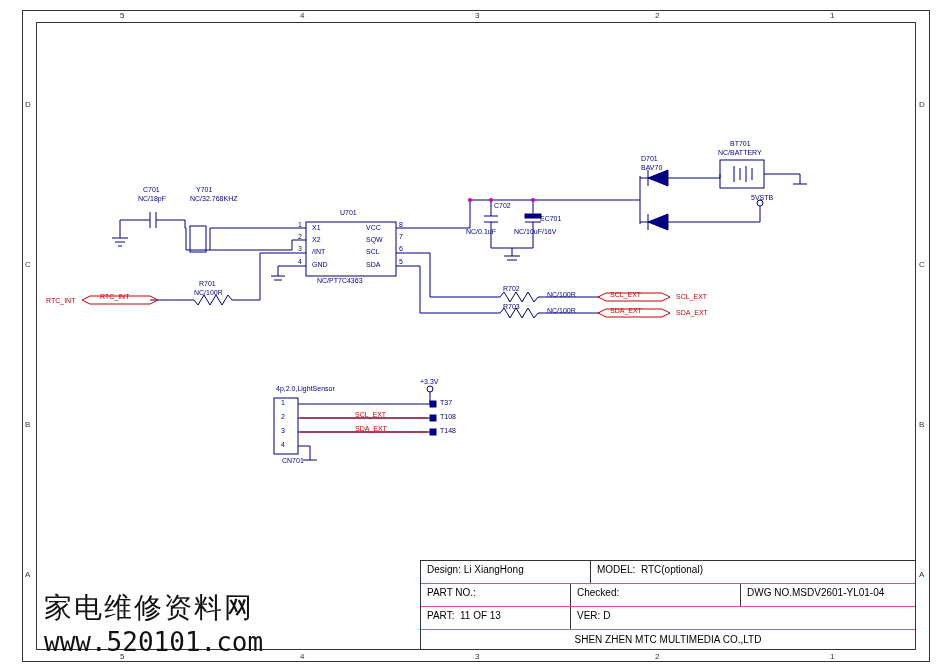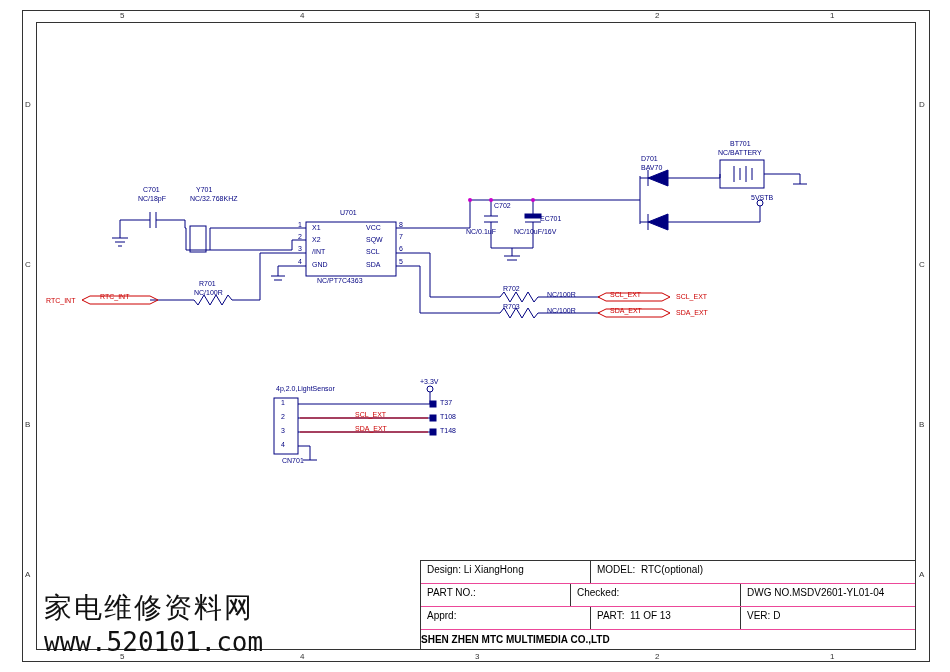--- a/index.html
+++ b/index.html
@@ -61,22 +61,23 @@
     border-bottom: 1px solid #ec4899;
   }
   .tb-row:last-child { border-bottom: none; height: 22px; }
   .tb-cell {
     border-right: 1px solid #333;
     padding: 3px 6px;
     box-sizing: border-box;
     white-space: nowrap;
   }
   .tb-footer {
+    text-align: center;
     padding-top: 4px;
-    font-weight: bold;
+    font-weight: normal;
   }
   .watermark {
     position: absolute;
     left: 44px; bottom: 15px;
     color: #111;
     font-family: serif;
   }
   .watermark .cn { font-size: 28px; letter-spacing: 2px; }
   .watermark .url{ font-size: 26px; font-family: monospace; }
 </style>
@@ -322,21 +323,20 @@
   <div class="tb-row">
     <div class="tb-cell" style="width:150px">
       <span>PART NO.:</span><span></span>
     </div>
     <div class="tb-cell" style="width:170px">Checked:</div>
     <div class="tb-cell" style="width:174px; border-right:none">
       <span>DWG NO.</span><span>MSDV2601-YL01-04</span>
     </div>
   </div>
   <div class="tb-row">
-    <div class="tb-cell" style="width:170px">Apprd:</div>
     <div class="tb-cell" style="width:150px">
       <span>PART:</span>&nbsp;&nbsp;<span>11  OF  13</span>
     </div>
     <div class="tb-cell" style="width:174px; border-right:none">
       <span>VER:</span>&nbsp;<span>D</span>
     </div>
   </div>
   <div class="tb-footer">SHEN ZHEN MTC MULTIMEDIA CO.,LTD</div>
 </div>
 

